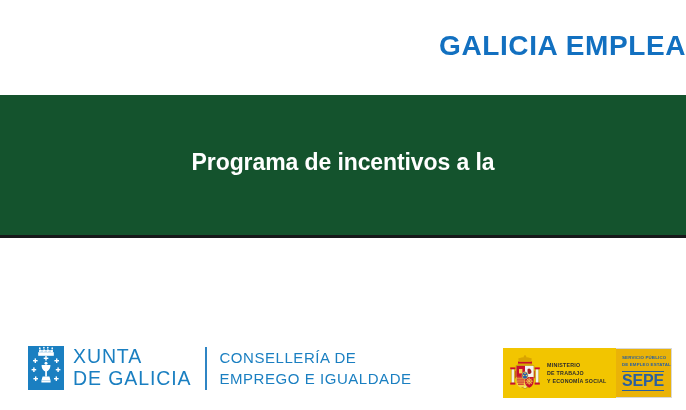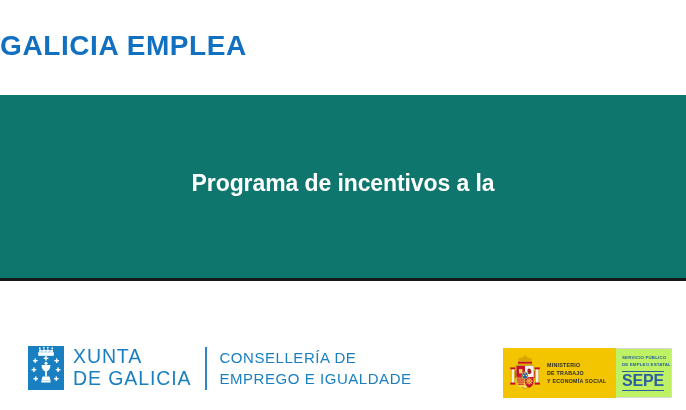--- a/index.html
+++ b/index.html
@@ -20,41 +20,41 @@
   
   .title-band {
     position: absolute;
     left: 0;
     top: 0;
     width: 686px;
     height: 95px;
     background: #ffffff;
     display: flex;
     align-items: center;
-    justify-content: flex-start;
+    justify-content: flex-end;
   }
   .main-title {
     font-size: 28px;
     font-weight: bold;
     letter-spacing: 0.6px;
     color: #1270c0;
     line-height: 1;
     margin: 0;
     padding: 0 0 4px 0;
     white-space: nowrap;
   }
 
   
   .banner {
     position: absolute;
     left: 0;
     top: 95px;
     width: 686px;
-    height: 186px;
-    background: #0f766e;
+    height: 143px;
+    background: #14532d;
     border-bottom: 3px solid #17181a;
     box-sizing: border-box;
     display: flex;
     align-items: center;
     justify-content: center;
   }
   .banner-text {
     color: #ffffff;
     font-size: 23px;
     font-weight: bold;
@@ -154,21 +154,21 @@
     font-size: 5.3px;
     font-weight: bold;
     line-height: 1.55;
     letter-spacing: 0.25px;
     margin-left: 3px;
     white-space: nowrap;
   }
   .ministerio-text .mt-line { display: block; }
 
   .sepe {
-    background: #bef264;
+    background: #eab308;
     flex: 1 1 auto;
     border: 1px solid #d8d8d8;
     border-left: none;
     box-sizing: border-box;
     padding: 5px 0 16px 6px;
   }
   .sepe-top {
     color: #2a5fa0;
     font-size: 4.4px;
     font-weight: bold;

